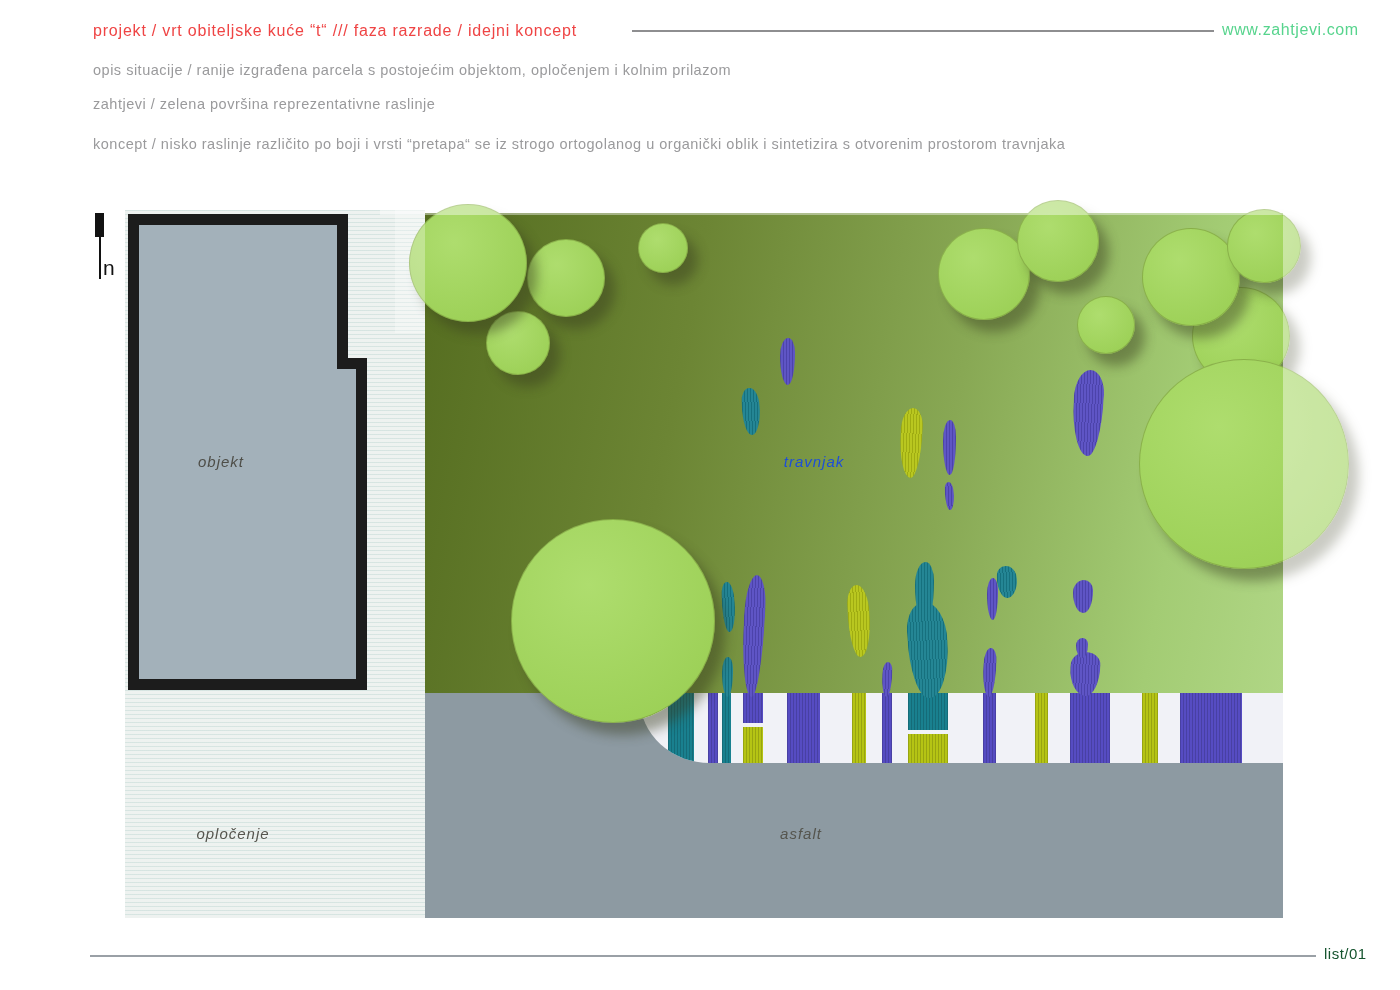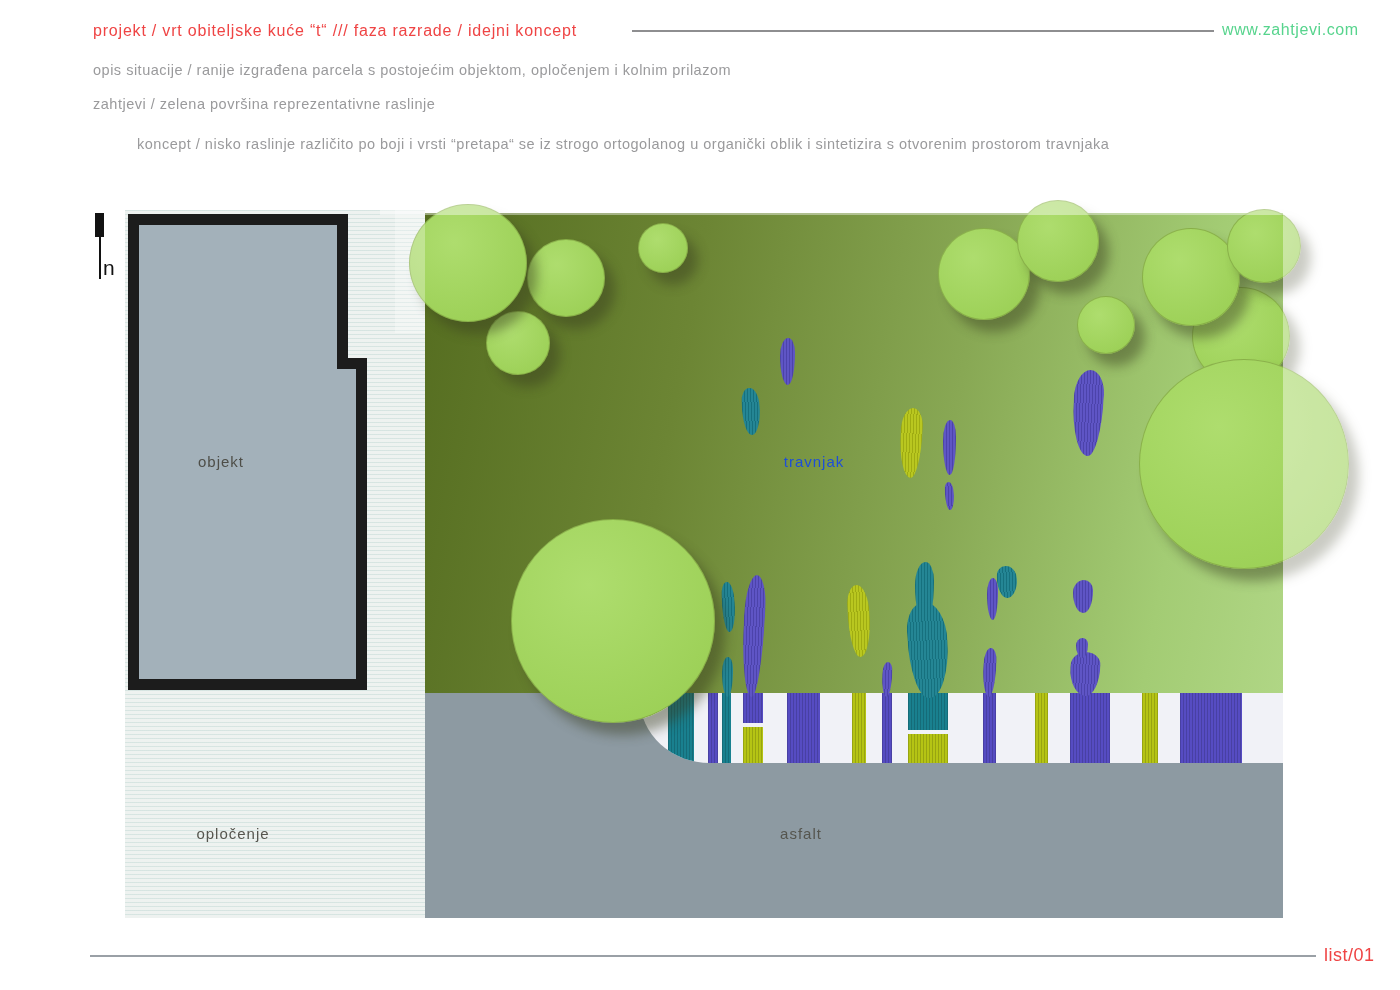--- a/index.html
+++ b/index.html
@@ -7,24 +7,24 @@
        font-family:"Liberation Sans",sans-serif;}
   .abs{position:absolute;}
 
   
   .hdr-title{left:93px;top:22px;font-size:16px;letter-spacing:.8px;color:#ef4444;}
   .hdr-rule{left:632px;top:30px;width:582px;height:2px;background:#8e8e90;}
   .hdr-site{left:1222px;top:21px;font-size:16px;letter-spacing:.6px;color:#57d48d;}
   .hdr-line{font-size:14.5px;letter-spacing:.5px;color:#9a9a9c;}
   .hl0{left:93px;top:62px;}
   .hl1{left:93px;top:96px;}
-  .hl2{left:93px;top:136px;margin-left:44px;}
+  .hl2{left:93px;top:136px;}
 
   
-  #plan{left:125px;top:210px;width:1226px;height:708px;}
+  #plan{left:125px;top:210px;width:1226px;height:708px;font-style:italic;}
   #paving{left:0;top:0;width:300px;height:708px;background:#eef2f0;
           background-image:repeating-linear-gradient(180deg,rgba(130,180,175,.22) 0 1px,transparent 1px 4px);}
   #lawn{left:300px;top:3px;width:858px;height:480px;
         background:linear-gradient(100deg,#556d20 0%,#6c8534 30%,#88a854 60%,#a3cc74 85%,#b0d685 100%);}
   #asphalt{left:300px;top:483px;width:858px;height:225px;background:#8d9aa2;}
   #band{left:515px;top:483px;width:643px;height:70px;background:#f1f2f7;
         border-radius:0 0 0 70px / 0 0 0 64px;overflow:hidden;}
   .stripe{position:absolute;
         background-image:repeating-linear-gradient(90deg,rgba(0,0,0,.16) 0 1px,transparent 1px 3px);}
   #plants-layer,#trees-layer{left:0;top:0;width:1158px;height:708px;pointer-events:none;}
@@ -54,21 +54,21 @@
   #wash-left{left:395px;top:168px;width:30px;height:165px;background:rgba(255,255,255,.30);}
 
   
   #north{left:94px;top:212px;width:34px;height:72px;}
   #north .shaft{position:absolute;left:5px;top:1px;width:2px;height:66px;background:#121212;}
   #north .head{position:absolute;left:1px;top:1px;width:9px;height:24px;background:#121212;}
   #north .nlabel{position:absolute;left:9px;top:44px;font-size:21px;color:#121212;}
 
   
   #footer-rule{left:90px;top:955px;width:1226px;height:2px;background:#9aa0a6;}
-  #sheet-no{left:1324px;top:945px;font-size:18px;letter-spacing:.5px;color:#ef4444;}
+  #sheet-no{left:1324px;top:945px;font-size:15px;letter-spacing:.5px;color:#14532d;}
 </style>
 </head>
 <body>
 
 <div class="abs hdr-title">projekt / vrt obiteljske kuće “t“  ///  faza razrade / idejni koncept</div>
 <div class="abs hdr-rule"></div>
 <div class="abs hdr-site">www.zahtjevi.com</div>
 <div class="abs hdr-line hl0">opis situacije / ranije izgrađena parcela s postojećim objektom, opločenjem i kolnim prilazom</div>
 <div class="abs hdr-line hl1">zahtjevi / zelena površina reprezentativne raslinje</div>
 <div class="abs hdr-line hl2">koncept / nisko raslinje različito po boji i vrsti “pretapa“ se iz strogo ortogolanog u organički oblik i sintetizira s otvorenim prostorom travnjaka</div>

